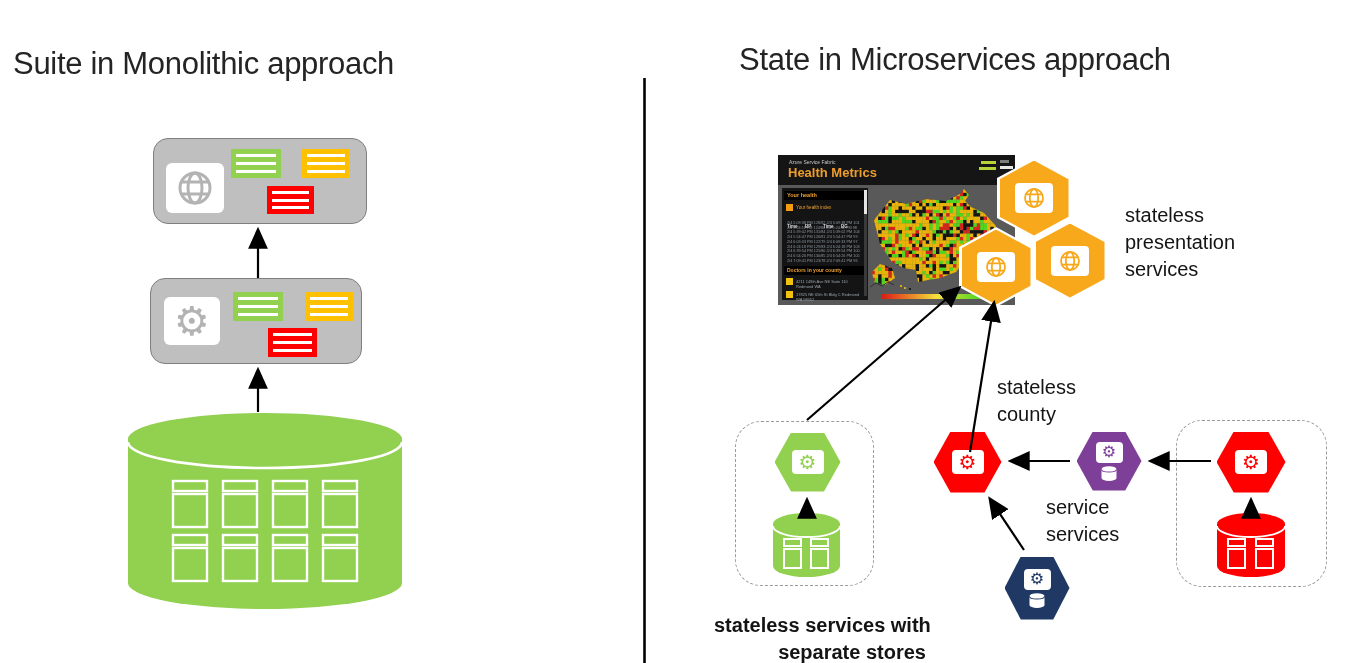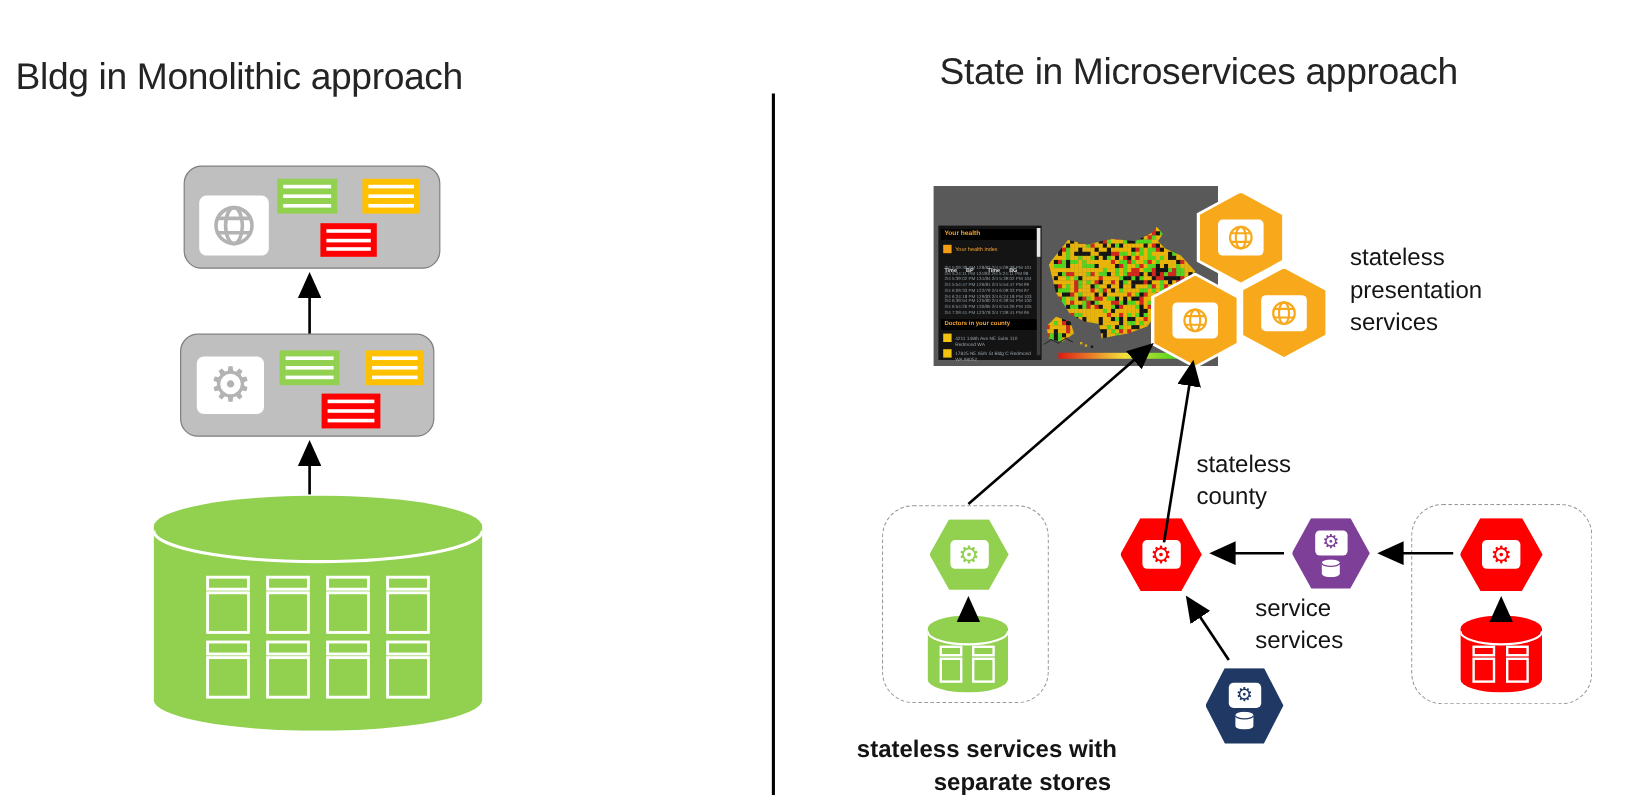--- a/index.html
+++ b/index.html
@@ -42,21 +42,21 @@
   .t-row{font-size:3.8px;line-height:4.7px;color:#8d98a0;white-space:nowrap;}
   
   #overlay{position:absolute;left:0;top:0;z-index:60;pointer-events:none;}
   .docrow{position:relative;height:13px;}
 </style>
 </head>
 <body>
 
 <div id="stage">
 
-  <div class="abs title" style="left:13px;top:46px;">Bldg in Monolithic approach</div>
+  <div class="abs title" style="left:13px;top:46px;">Suite in Monolithic approach</div>
 
   <div class="tierbox" style="left:153px;top:138px;width:212px;height:84px;">
     <div class="whitechip" style="left:12px;top:24px;width:58px;height:50px;color:#b3b3b3;">
       <svg class="globe" width="40" height="40" viewBox="0 0 24 24">
           <circle cx="12" cy="12" r="9"></circle>
           <ellipse cx="12" cy="12" rx="4.2" ry="9"></ellipse>
           <path d="M3.6,8.4 H20.4 M3.6,15.6 H20.4"></path>
         </svg>
     </div>
     <div class="chip" style="left:77px;top:10px;width:50px;height:29px;background:#92D050;">
@@ -114,23 +114,31 @@
         <rect x="45" y="135" width="34" height="33"></rect>
         <rect x="95" y="122" width="34" height="10"></rect>
         <rect x="95" y="135" width="34" height="33"></rect>
         <rect x="145" y="122" width="34" height="10"></rect>
         <rect x="145" y="135" width="34" height="33"></rect>
         <rect x="195" y="122" width="34" height="10"></rect>
         <rect x="195" y="135" width="34" height="33"></rect>
       </g>
   </svg>
 
-  <div class="abs title" style="left:739px;top:42px;margin-left:44px;">State in Microservices approach</div>
+  <div class="abs title" style="left:739px;top:42px;">State in Microservices approach</div>
 
   <div id="dashboard">
+    <div class="db-header">
+      <div class="db-app">Azure Service Fabric</div>
+      <div class="db-title">Health Metrics</div>
+      <div class="hbar" style="left:203px;top:6px;width:15px;background:#b6d438;"></div>
+      <div class="hbar" style="left:201px;top:12px;width:17px;background:#b6d438;"></div>
+      <div class="hbar" style="left:222px;top:5px;width:9px;height:2.5px;background:#7c7c7c;"></div>
+      <div class="hbar" style="left:222px;top:11px;width:13px;background:#e8e8e8;"></div>
+    </div>
 
     <div class="db-side">
       <div class="db-bar" style="top:3px;">Your health</div>
       <div class="sq" style="left:4px;top:16px;background:#F49C12;"></div>
       <div class="tinytxt" style="left:14px;top:17px;color:#F0A12E;font-size:4.6px;">Your health index</div>
       <div class="t-head abs" style="left:5px;top:26px;"><span>Time</span><span>BP</span><span>Time</span><span>BG</span></div>
       <div class="abs" style="left:5px;top:33px;width:74px;">
           <div class="t-row">2/4 5:09:38 PM 128/82  2/4 5:09:38 PM 101</div>
           <div class="t-row">2/4 5:24:11 PM 124/80  2/4 5:24:11 PM 98</div>
           <div class="t-row">2/4 5:39:02 PM 131/84  2/4 5:39:02 PM 104</div>

